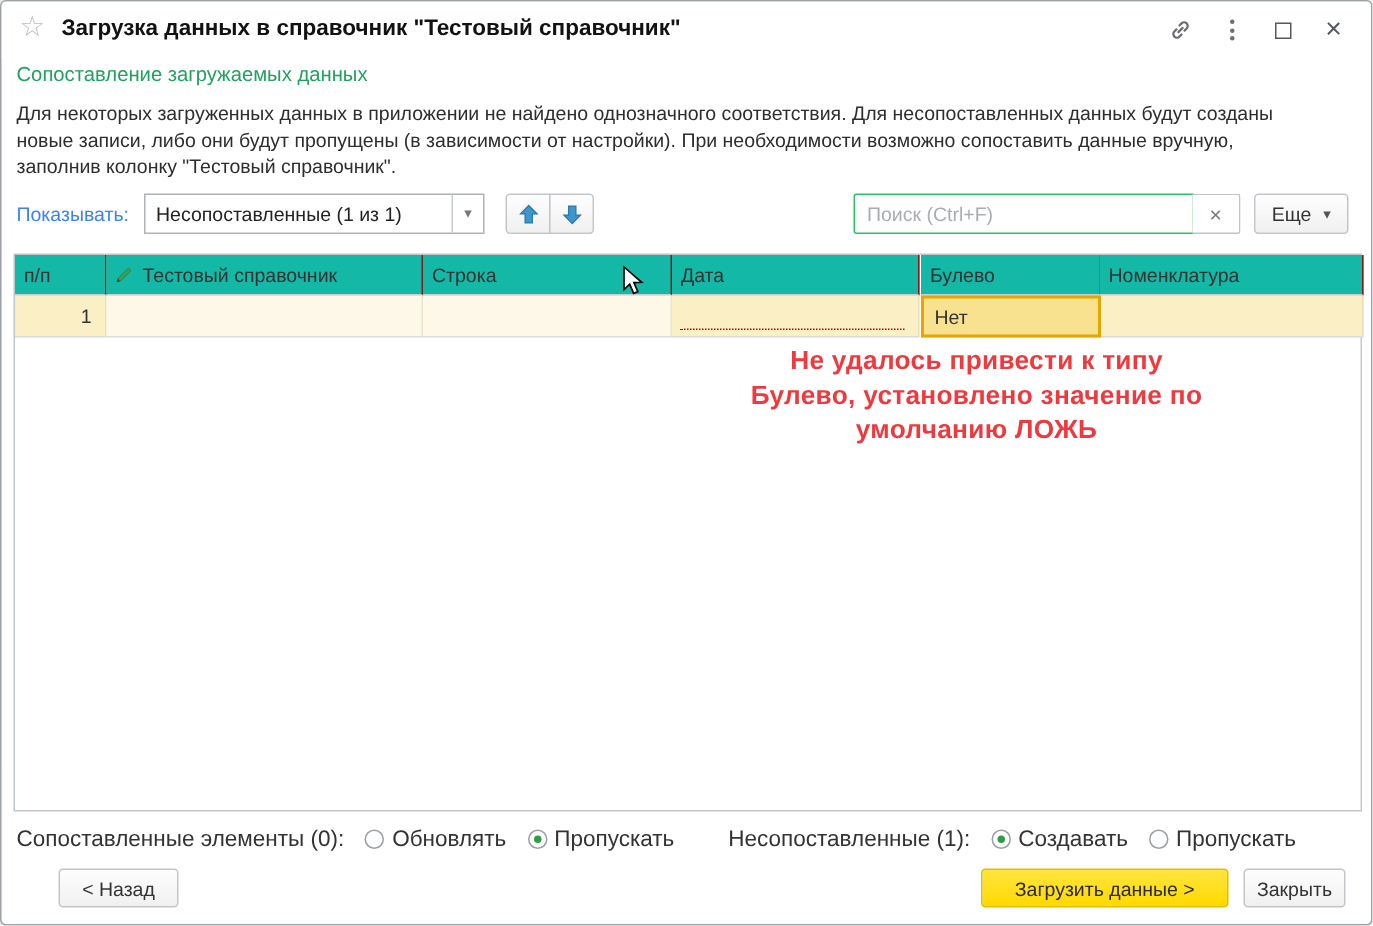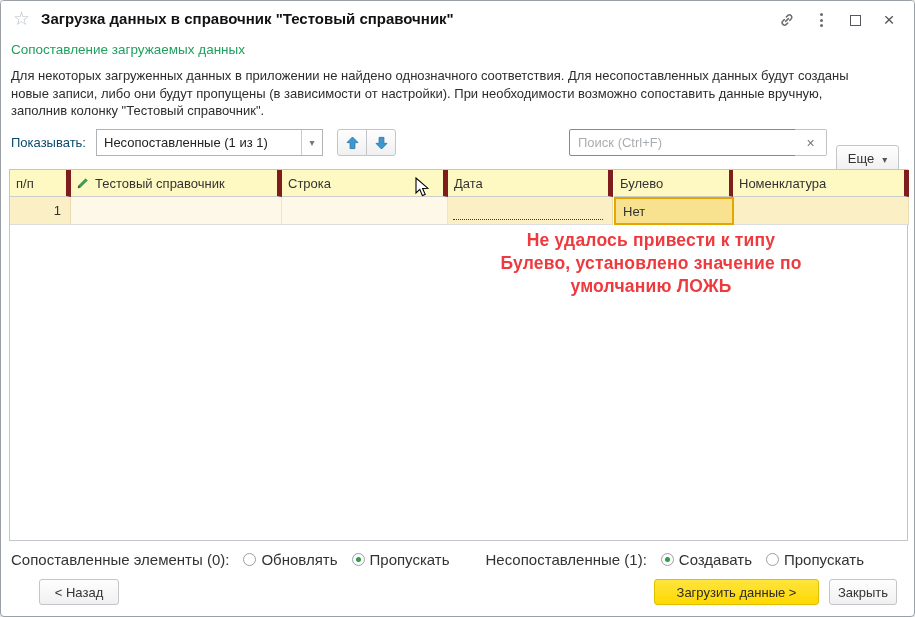--- a/index.html
+++ b/index.html
@@ -16,45 +16,45 @@
   .win-controls { position:absolute; right:8px; top:0; height:38px; display:flex; align-items:center; }
   .win-ctrl { width:34px; height:30px; display:flex; align-items:center; justify-content:center; color:#6b6f73; cursor:default; }
   .kebab { display:flex; flex-direction:column; gap:2.5px; }
   .kebab span { width:3px; height:3px; border-radius:50%; background:#6b6f73; }
   .maxbox { width:11px; height:11px; border:1.5px solid #55595d; }
   .close-glyph { font-size:19px; color:#55595d; line-height:18px; }
   
   .heading { position:absolute; left:10px; top:41px; font-size:13.5px; color:#21a05f; }
   .description { position:absolute; left:10px; top:66px; width:862px; font-size:13px; line-height:17.5px; color:#2d2d2d; }
   
-  .filter-label { position:absolute; left:10px; top:134px; font-size:13px; color:#0c4a6e; }
+  .filter-label { position:absolute; left:10px; top:134px; font-size:13px; color:#3b82f6; }
   .combo { position:absolute; left:95px; top:128px; width:227px; height:27px; background:#fff;
     border:1px solid #aeb3b8; border-radius:0; display:flex; align-items:center; }
   .combo-value { flex:1; padding:0 7px; font-size:13px; color:#222; white-space:nowrap; overflow:hidden; }
   .combo-arrow { width:21px; height:100%; border-left:1px solid #c8ccd0; display:flex; align-items:center; justify-content:center; color:#777; font-size:10px; }
   .btn { border:1px solid #c2c6ca; border-radius:3px; background:linear-gradient(#fefefe,#f0f0f0);
     font-size:13px; color:#333; display:flex; align-items:center; justify-content:center; cursor:default; }
   .updown { position:absolute; left:336px; top:128px; display:flex; }
   .updown .btn { width:30px; height:27px; }
   .updown .btn:first-child { border-radius:3px 0 0 3px; }
   .updown .btn:last-child { border-radius:0 3px 3px 0; margin-left:-1px; }
   .search-input { position:absolute; left:568px; top:128px; width:227px; height:27px;
     border:1px solid #22c55e; border-radius:2px 0 0 2px; padding:0 8px; font-size:13px; color:#333;
     font-family:"Liberation Sans","DejaVu Sans",sans-serif; outline:none; }
   .search-input::placeholder { color:#a9adb1; }
   .search-clear { position:absolute; left:794px; top:128px; width:32px; height:27px;
     border:1px solid #c0c4c8; border-left:none; border-radius:0 2px 2px 0; background:#fff;
     display:flex; align-items:center; justify-content:center; color:#777; font-size:14px; }
-  .more-btn { position:absolute; left:835px; top:144px; width:63px; height:27px; gap:8px; }
+  .more-btn { position:absolute; left:835px; top:128px; width:63px; height:27px; gap:8px; }
   .more-btn .arr { font-size:10px; color:#555; margin-top:1px; }
   
   .table { position:absolute; left:8px; top:168px; width:899px; height:372px;
     border:1px solid #c2c6ca; background:#fff; }
   .th, .td { position:absolute; height:27px; font-size:13px; color:#333; display:flex; align-items:center; }
-  .th { top:0; background:#fef9c3; border-right:5px solid #7f1d1d; border-bottom:1px solid #cdcdcd; padding:0 6px; gap:6px; }
+  .th { top:0; background:#14b8a6; border-right:1px solid #7f1d1d; border-bottom:1px solid #cdcdcd; padding:0 6px; gap:6px; }
   .td { top:27px; height:28px; border-right:1px solid rgba(150,140,100,0.18); border-bottom:1px solid #dcdcdc; padding:0 6px; }
   .c1 { left:0; width:61px; }
   .c2 { left:61px; width:211px; }
   .c3 { left:272px; width:166px; }
   .c4 { left:438px; width:165px; }
   .c5 { left:604px; width:120px; }
   .c6 { left:723px; width:176px; }
   .td.c1, .td.c4, .td.c6 { background:#faefc5; }
   .td.c2, .td.c3 { background:#fdf8e7; }
   .td.c1 { justify-content:flex-end; padding-right:9px; }

